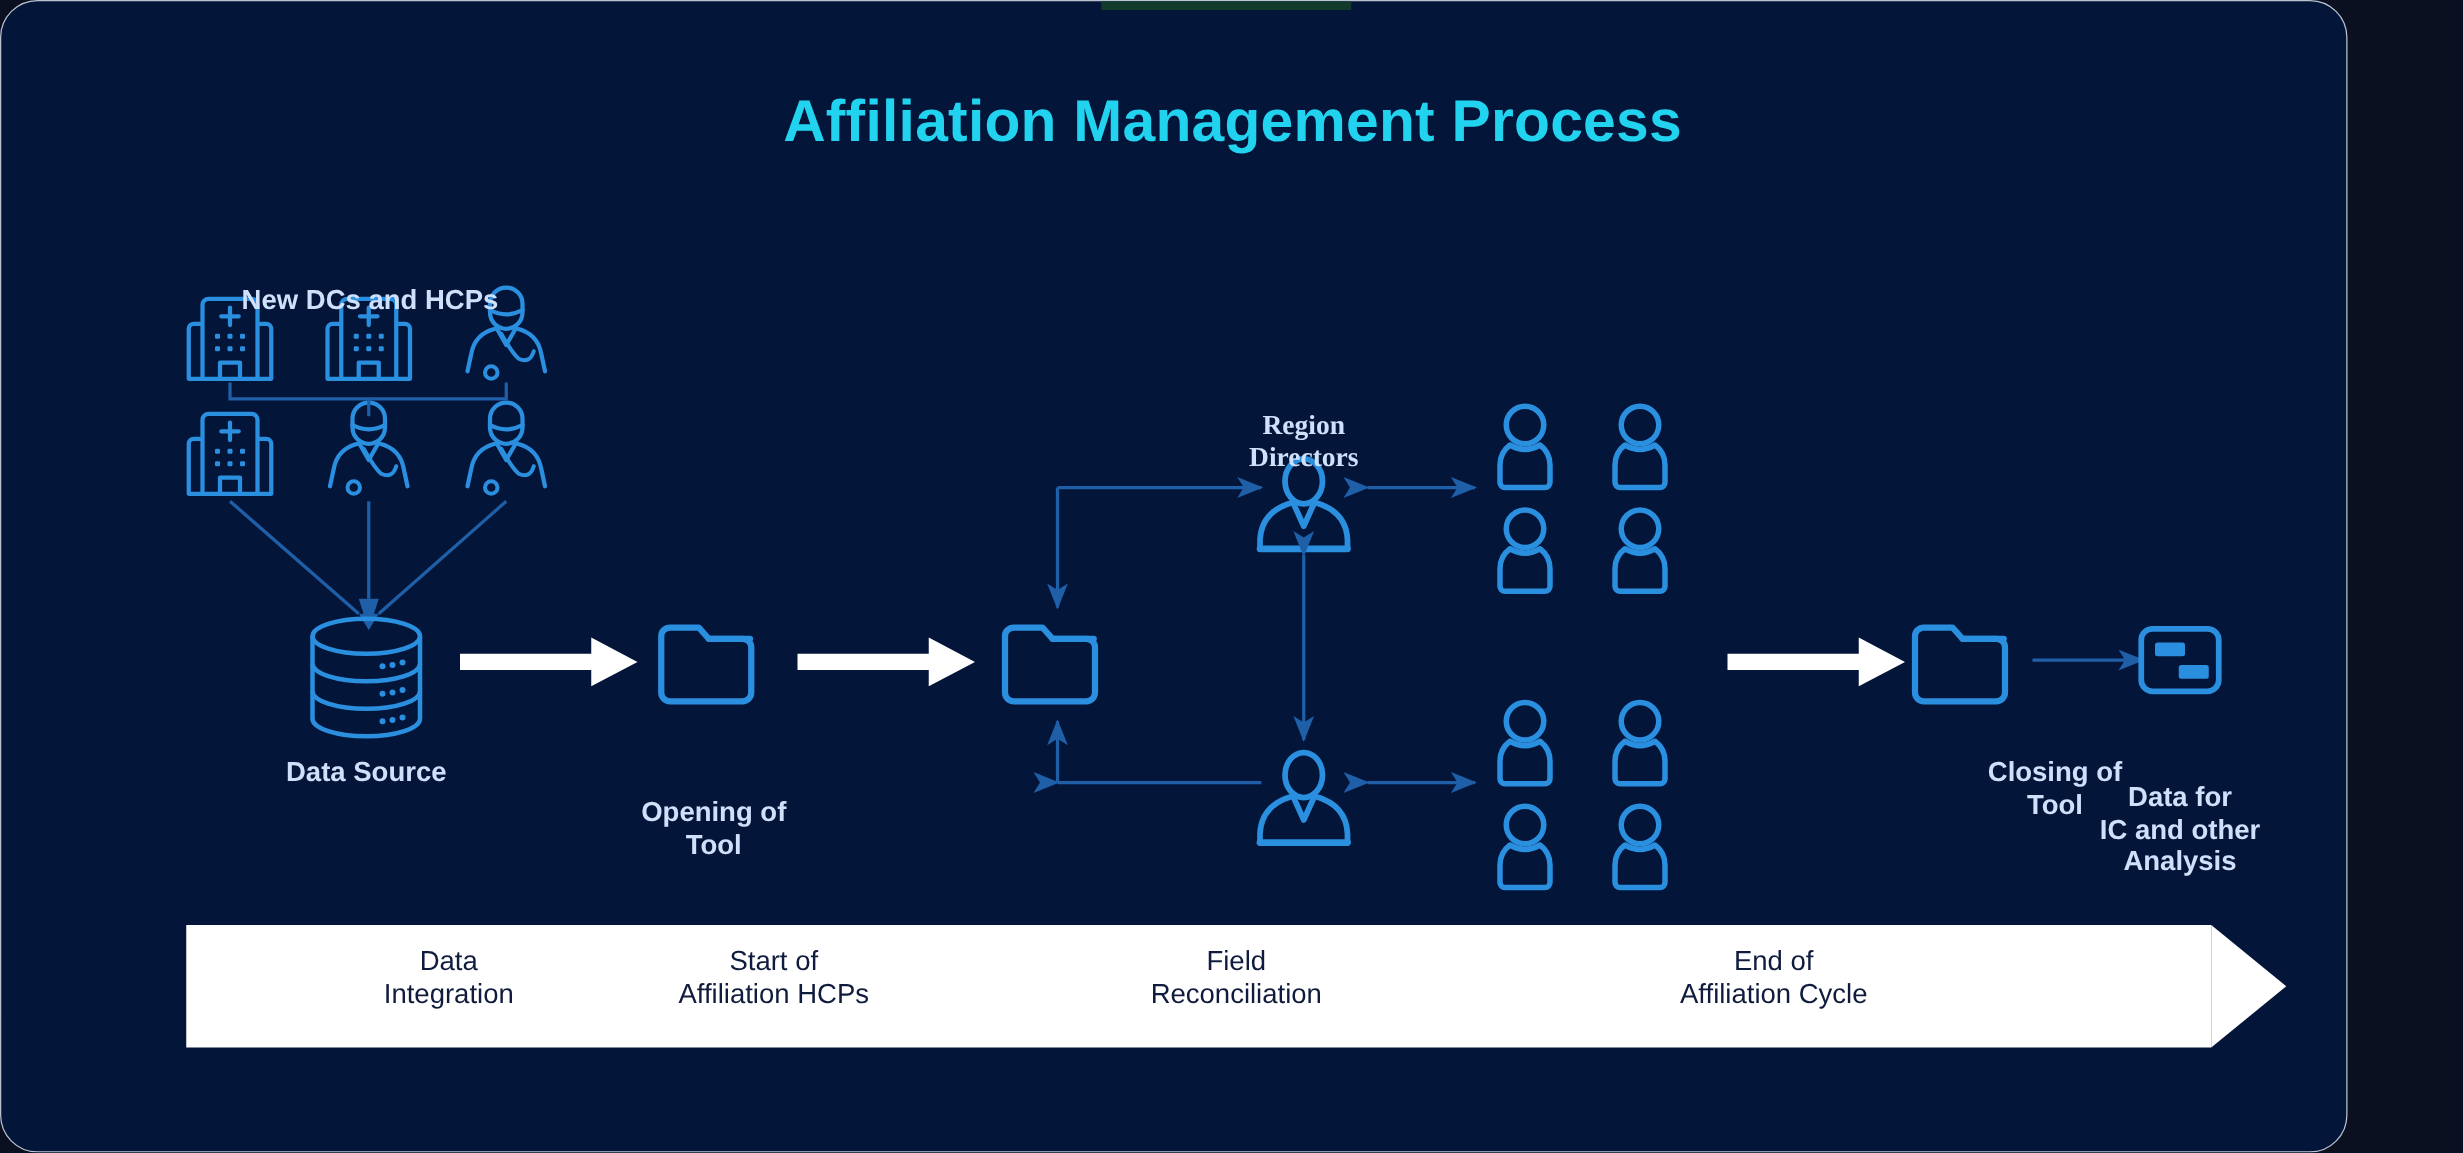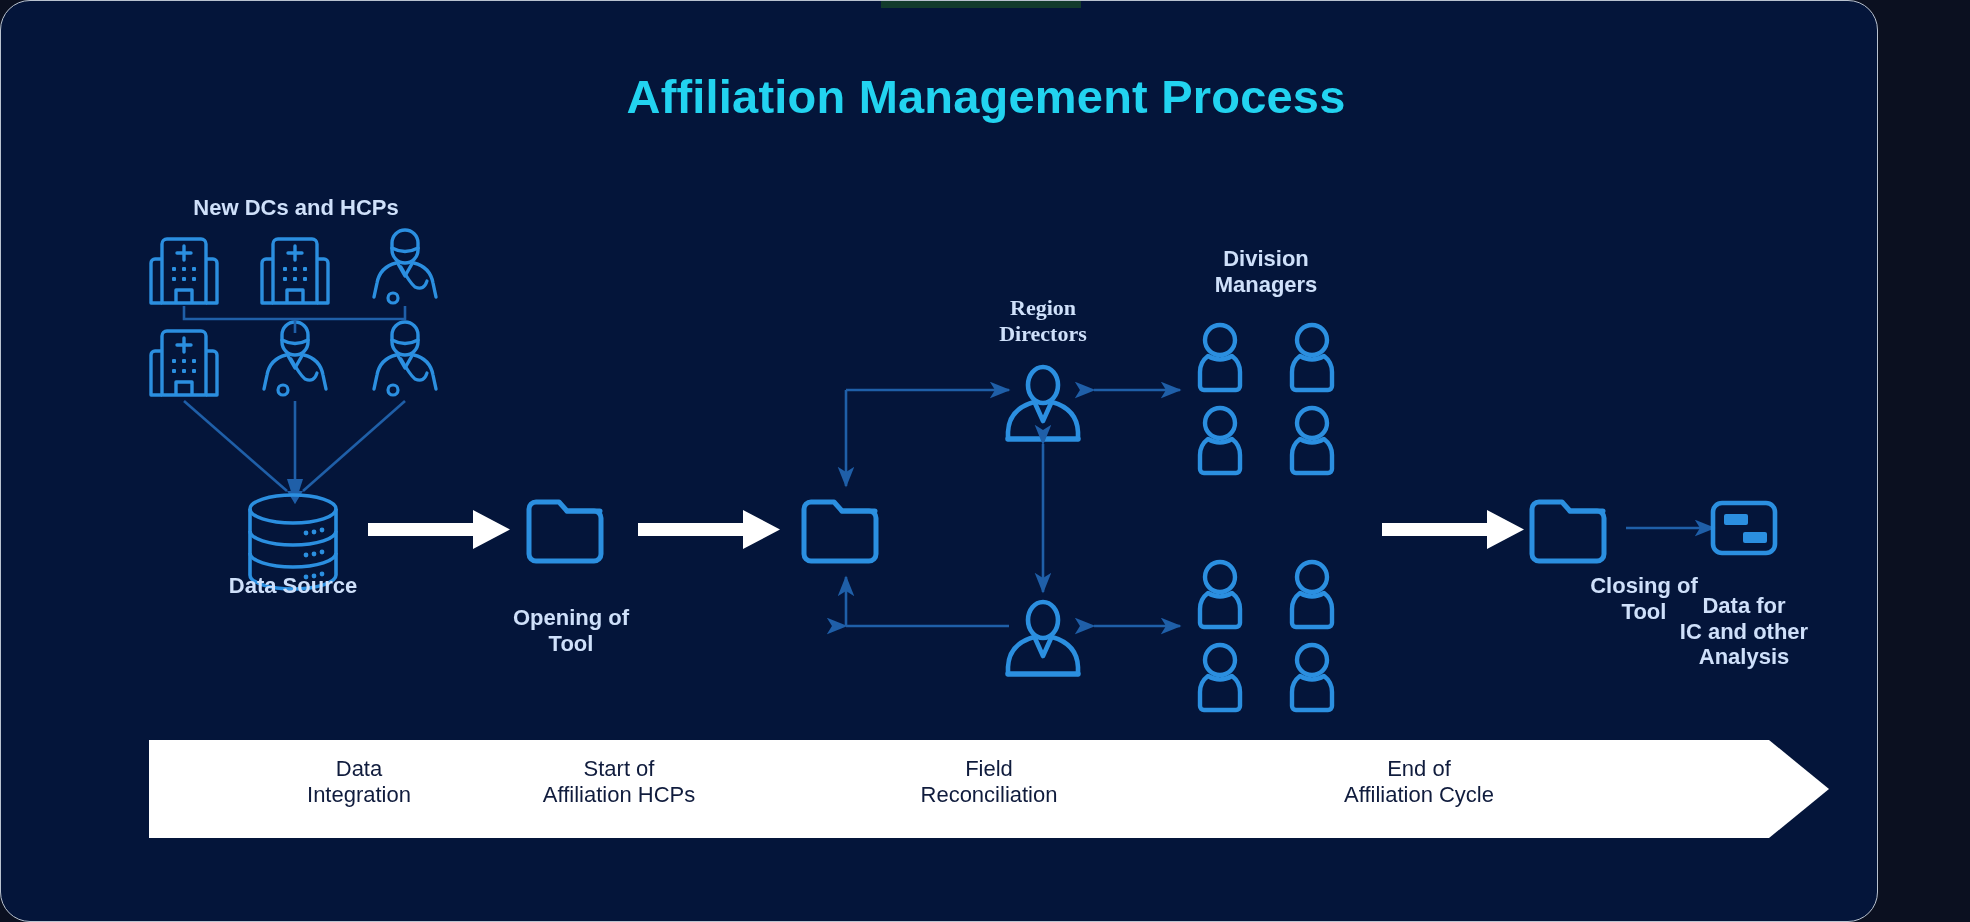--- a/index.html
+++ b/index.html
@@ -24,20 +24,21 @@
   #title{
     position:absolute;left:0;top:68px;width:1970px;text-align:center;
     font-size:47px;font-weight:bold;letter-spacing:.2px;
     color:#22d3f0;
   }
   
   .lbl{
     position:absolute;text-align:center;color:#cfe0fa;
     font-size:22px;font-weight:bold;line-height:1.17;
     white-space:pre-line;
+    margin-top:32px;
   }
   
   svg.layer{position:absolute;left:0;top:0;width:1970px;height:922px;overflow:visible;}
   
   #banner{
     position:absolute;left:148px;top:739px;width:1680px;height:98px;
   }
   #banner .body{
     position:absolute;left:0;top:0;width:1620px;height:98px;background:#ffffff;
   }
@@ -194,22 +195,20 @@
   <div class="lbl" style="left:70px;top:194px;width:450px;">New DCs and HCPs</div>
 
   <div class="lbl" style="left:152px;top:572px;width:280px;">Data Source</div>
 
   <div class="lbl" style="left:450px;top:604px;width:240px;">Opening of
 Tool</div>
 
   <div class="lbl" style="left:955px;top:294px;width:174px;font-family:Liberation Serif, serif;">Region
 Directors</div>
 
-  <div class="lbl" style="left:1178px;top:245px;width:174px;">Division
-Managers</div>
 
   <div class="lbl" style="left:1523px;top:572px;width:240px;">Closing of
 Tool</div>
 
   <div class="lbl" style="left:1655px;top:592px;width:176px;text-align:center;">Data for
 IC and other
 Analysis</div>
 
   <div id="banner">
     <div class="body"></div>

